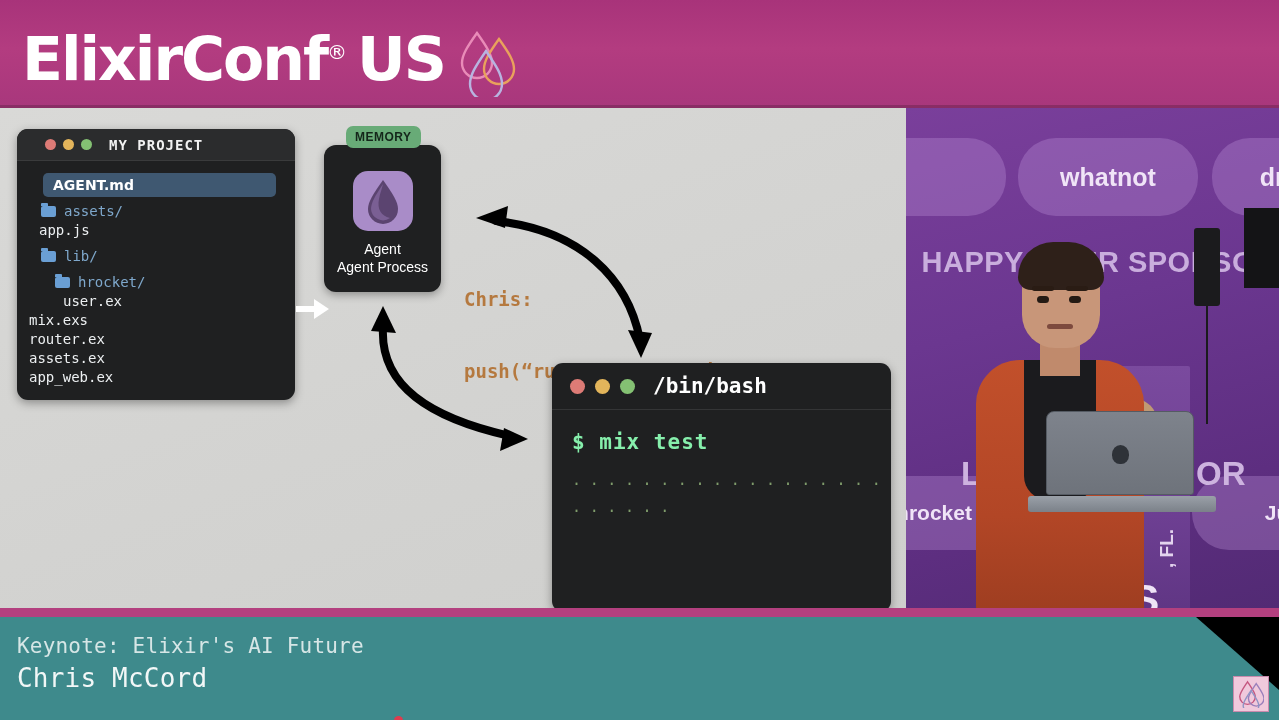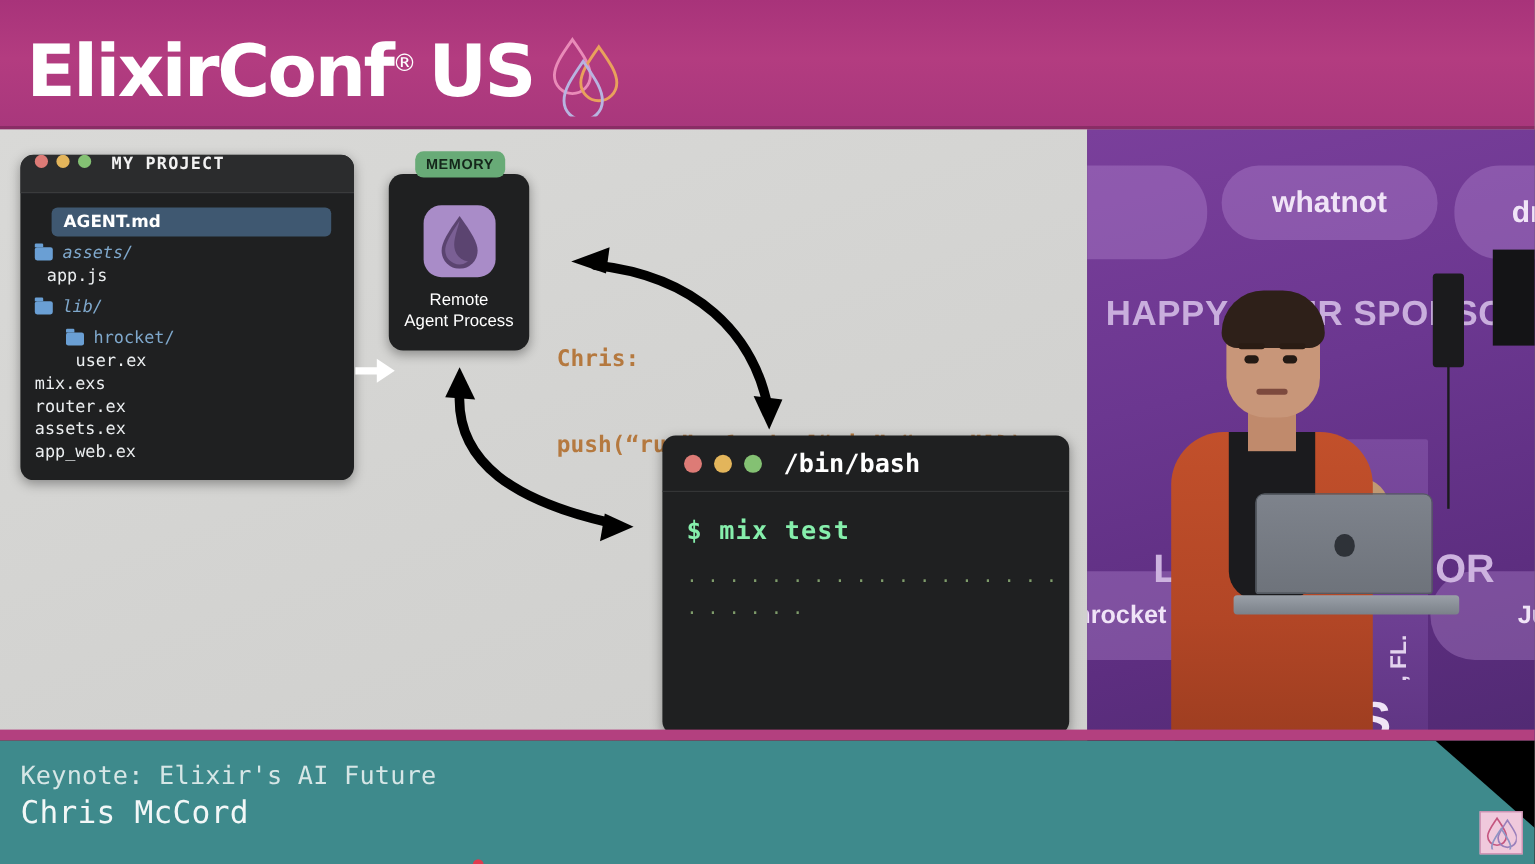--- a/index.html
+++ b/index.html
@@ -35,22 +35,22 @@
   }
 
   
   .proj-window{
     position:absolute; left:17px; top:21px; width:278px; height:271px;
     background:#1f2021; border-radius:11px;
     box-shadow:0 3px 10px rgba(0,0,0,.35);
     overflow:hidden;
   }
   .proj-titlebar{
-    height:32px; background:#2b2c2d; display:flex; 
-    padding:0 12px; border-bottom:1px solid #3a3b3c;
+    height:32px; background:#2b2c2d; display:flex; align-items:center;
+    padding:0 28px; border-bottom:1px solid #3a3b3c;
   }
   .dot{ width:11px; height:11px; border-radius:50%; margin-right:7px; }
   .dot.red{ background:#dd7b76; }
   .dot.yellow{ background:#e3b55b; }
   .dot.green{ background:#84c173; }
   .win-title{
     font-family:"DejaVu Sans Mono", monospace; font-size:14px; font-weight:700;
     color:#f2f2f2; margin-left:10px; letter-spacing:1px;
   }
   .proj-body{ padding:10px 12px 8px 12px; }
@@ -65,21 +65,21 @@
   }
   .folder-icon{
     display:inline-block; width:15px; height:11px; background:#6a9fd4;
     border-radius:2px; margin-right:8px; position:relative; flex:0 0 auto;
   }
   .folder-icon::before{
     content:""; position:absolute; left:0; top:-3px; width:7px; height:3px;
     background:#6a9fd4; border-radius:1px 1px 0 0;
   }
   .folder-name{ color:#7fa8cc; }
-  .ind-1{ margin-left:0;font-style:italic; }
+  .ind-1{ margin-left:12px; }
   .ind-2{ margin-left:26px; }
   .ind-3{ margin-left:34px; }
   .ind-file1{ margin-left:10px; }
   .gap{ height:7px; }
 
   
   .white-arrow{ position:absolute; left:296px; top:190px; }
 
   
   .agent-card{
@@ -149,21 +149,21 @@
   }
   .v-bg{ position:absolute; inset:0;
     background:linear-gradient(165deg,#7a3f9b 0%,#6b3790 40%,#5d2e80 75%,#512a73 100%); }
   .v-pill{
     position:absolute; background:rgba(190,150,220,.33); border-radius:38px;
     display:flex; align-items:center; justify-content:center;
     color:#f0e4f7; font-weight:700;
   }
   .v-pill span{ font-family:"Liberation Sans", sans-serif; }
   .pill-a{ left:-80px; top:30px; width:180px; height:78px; }
-  .pill-b{ left:112px; top:30px; width:180px; height:62px; font-size:25px; }
+  .pill-b{ left:112px; top:30px; width:180px; height:78px; font-size:25px; }
   .pill-c{ left:306px; top:30px; width:140px; height:78px; font-size:25px; }
   .pill-f{ left:-60px; top:368px; width:176px; height:74px; font-size:21px; }
   .pill-g{ left:286px; top:368px; width:170px; height:74px; font-size:21px; }
   .v-stacked{
     position:absolute; left:-60px; top:36px; width:200px; text-align:left;
     color:#eadcf3; font-size:20px; line-height:24px; font-weight:700;
   }
   .happy-hour{
     position:absolute; left:8px; top:138px; width:370px; text-align:center;
     color:#c9aedd; font-size:29px; font-weight:700; letter-spacing:.5px;
@@ -339,21 +339,21 @@
 
     <div class="agent-card">
       <div class="memory-badge">MEMORY</div>
       <div class="elixir-icon">
         <svg width="40" height="46" viewBox="0 0 40 46">
           <path d="M20 2 C10 16 5 24 5 31 a15 15 0 0 0 30 0 c0 -7 -5 -15 -15 -29 z" fill="#5b4470"></path>
           <path d="M20 6 C12 18 8 25 8 31 a12 12 0 0 0 19 9 c-9 -2 -13 -9 -11 -19 c1 -6 3 -10 4 -15 z" fill="#7a5f94"></path>
         </svg>
       </div>
       <div class="agent-label">
-        <div>Remote</div>
+        <div>Agent</div>
         <div>Agent Process</div>
       </div>
     </div>
 
     <div class="code-ann ann-server">
       <div>Chris:</div>
       <div>push(“run”, {cmd: [“mix”,“test”]})</div>
     </div>
 
     <div class="code-ann ann-client">

